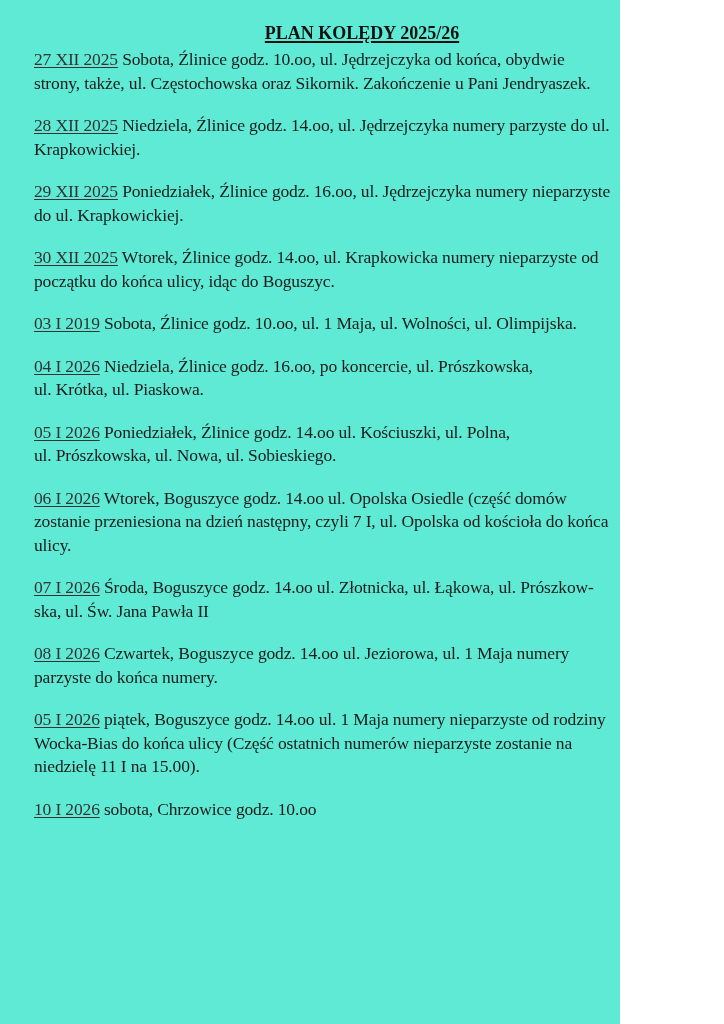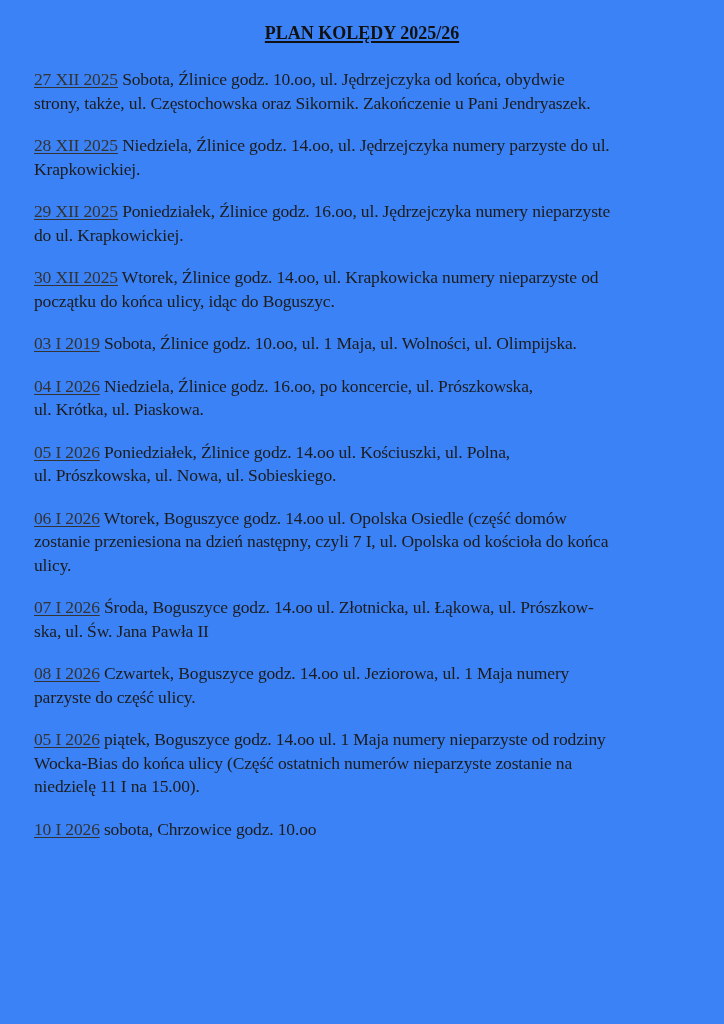--- a/index.html
+++ b/index.html
@@ -12,44 +12,44 @@
       height: 1024px;
       overflow: hidden;
       position: relative;
       font-family: "Liberation Serif", "DejaVu Serif", serif;
       color: #1a1a1a;
     }
     .page {
       position: absolute;
       left: 0;
       top: 0;
-      width: 724px;
+      width: 620px;
       height: 1024px;
-      background: #3b82f6;
+      background: #5eead4;
     }
     .title {
       position: absolute;
       top: 22px;
       left: 0;
       width: 724px;
       text-align: center;
       font-weight: bold;
       font-size: 18px;
       line-height: 22px;
       color: #111111;
     }
     .title span {
       text-decoration: underline;
       text-underline-offset: 2px;
       text-decoration-thickness: 1.5px;
     }
     .entries {
       position: absolute;
       left: 34px;
-      top: 68px;
+      top: 48px;
       width: 660px;
     }
     .entry {
       font-size: 17.5px;
       line-height: 23.5px;
       margin: 0 0 19px 0;
       letter-spacing: -0.15px;
       color: #1c1c1c;
     }
     .entry .date {
@@ -114,21 +114,21 @@
       <span class="line">ulicy.</span>
     </div>
 
     <div class="entry">
       <span class="line"><span class="date">07 I 2026</span><span> Środa, Boguszyce godz. 14.oo ul. Złotnicka, ul. Łąkowa, ul. Prószkow-</span></span>
       <span class="line">ska, ul. Św. Jana Pawła II</span>
     </div>
 
     <div class="entry">
       <span class="line"><span class="date">08 I 2026</span><span> Czwartek, Boguszyce godz. 14.oo ul. Jeziorowa, ul. 1 Maja numery</span></span>
-      <span class="line">parzyste do część ulicy.</span>
+      <span class="line">parzyste do końca numery.</span>
     </div>
 
     <div class="entry">
       <span class="line"><span class="date">05 I 2026</span><span> piątek, Boguszyce godz. 14.oo ul. 1 Maja numery nieparzyste od rodziny</span></span>
       <span class="line">Wocka-Bias do końca ulicy (Część ostatnich numerów nieparzyste zostanie na</span>
       <span class="line">niedzielę 11 I na 15.00).</span>
     </div>
 
     <div class="entry">
       <span class="line"><span class="date">10 I 2026</span><span> sobota, Chrzowice godz. 10.oo</span></span>

